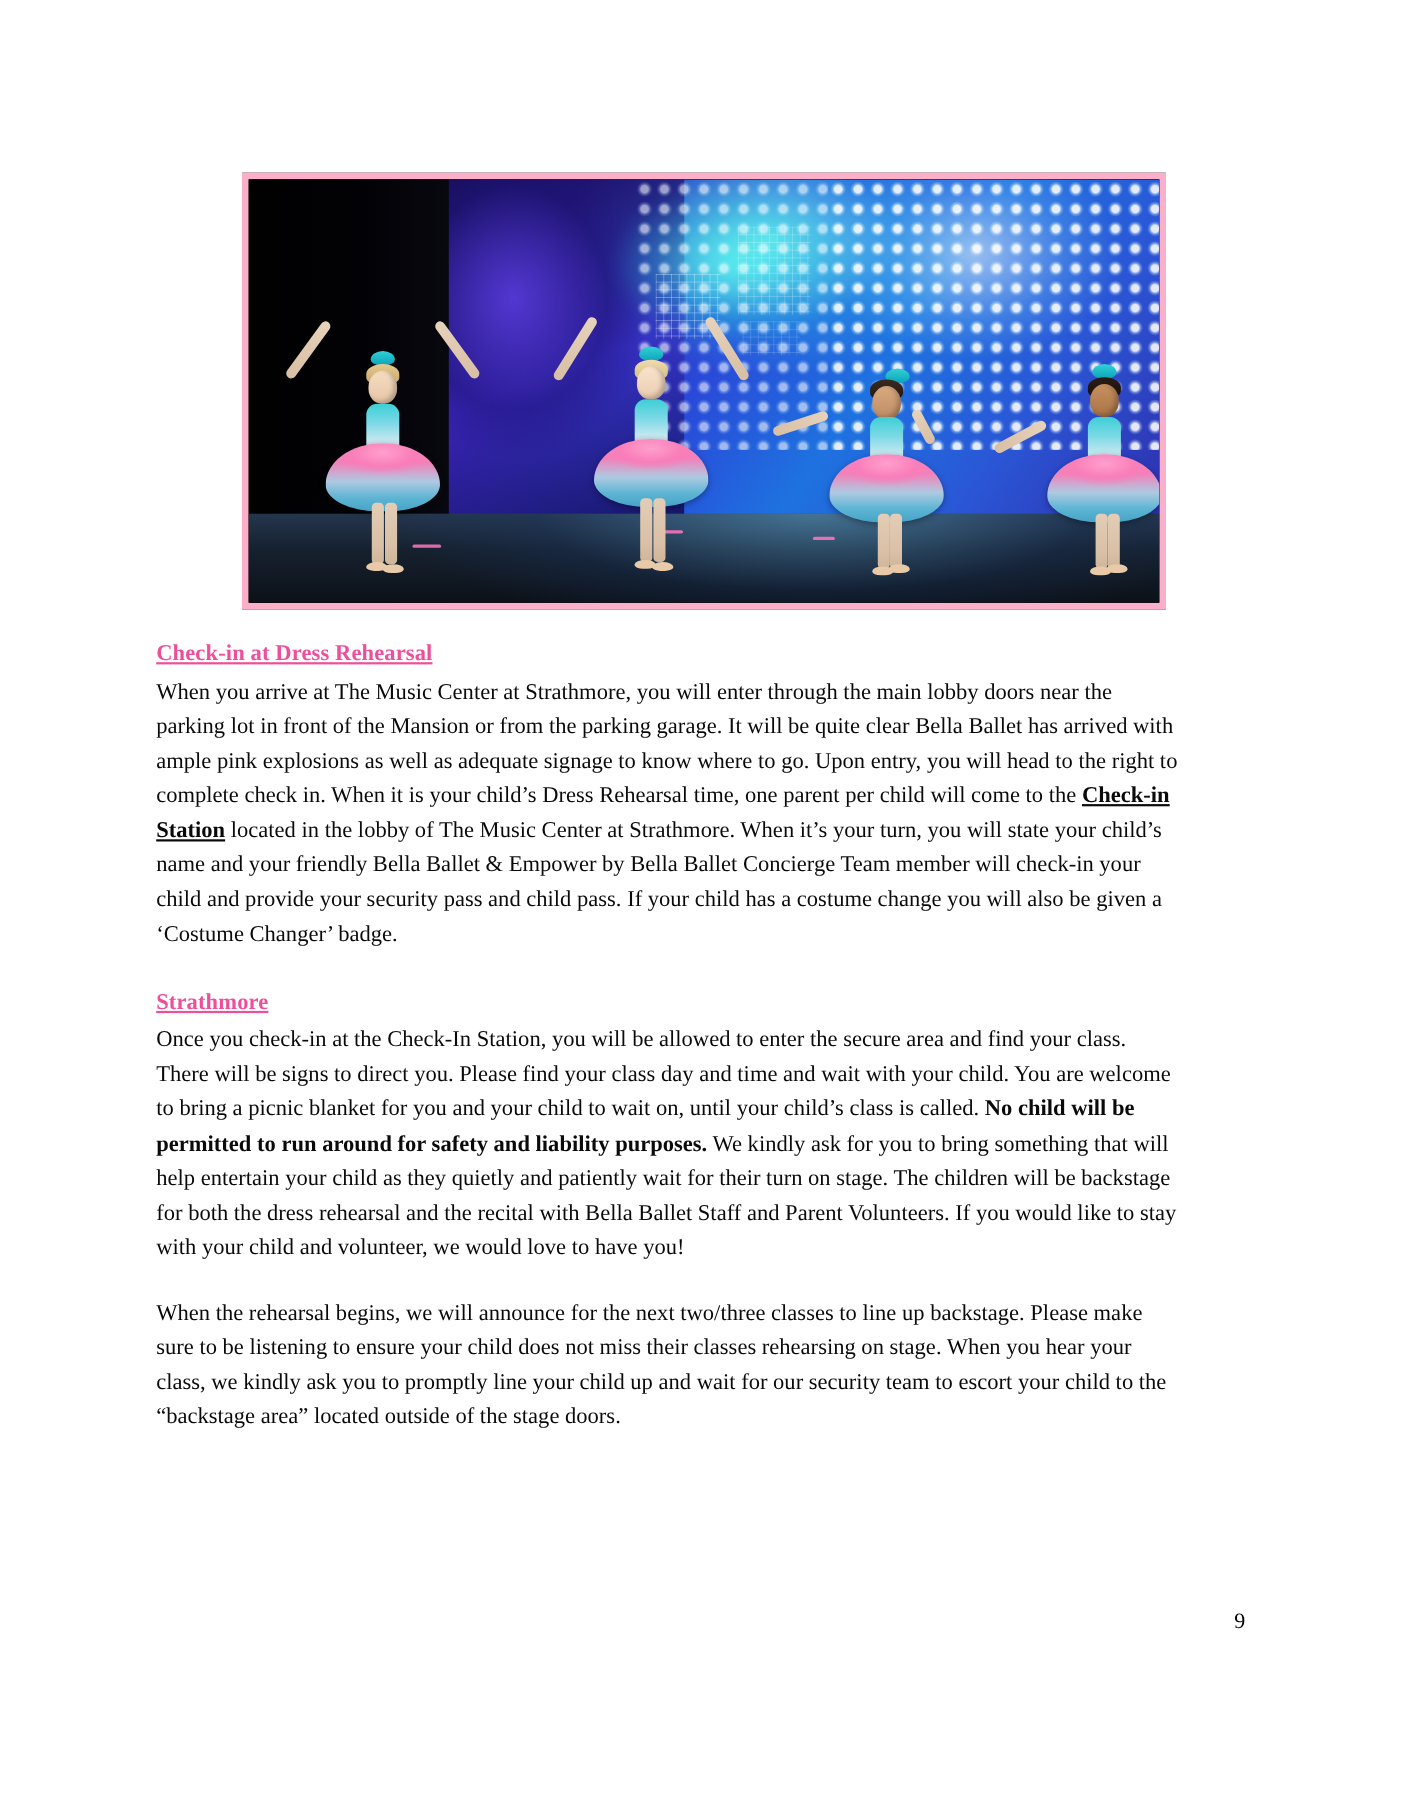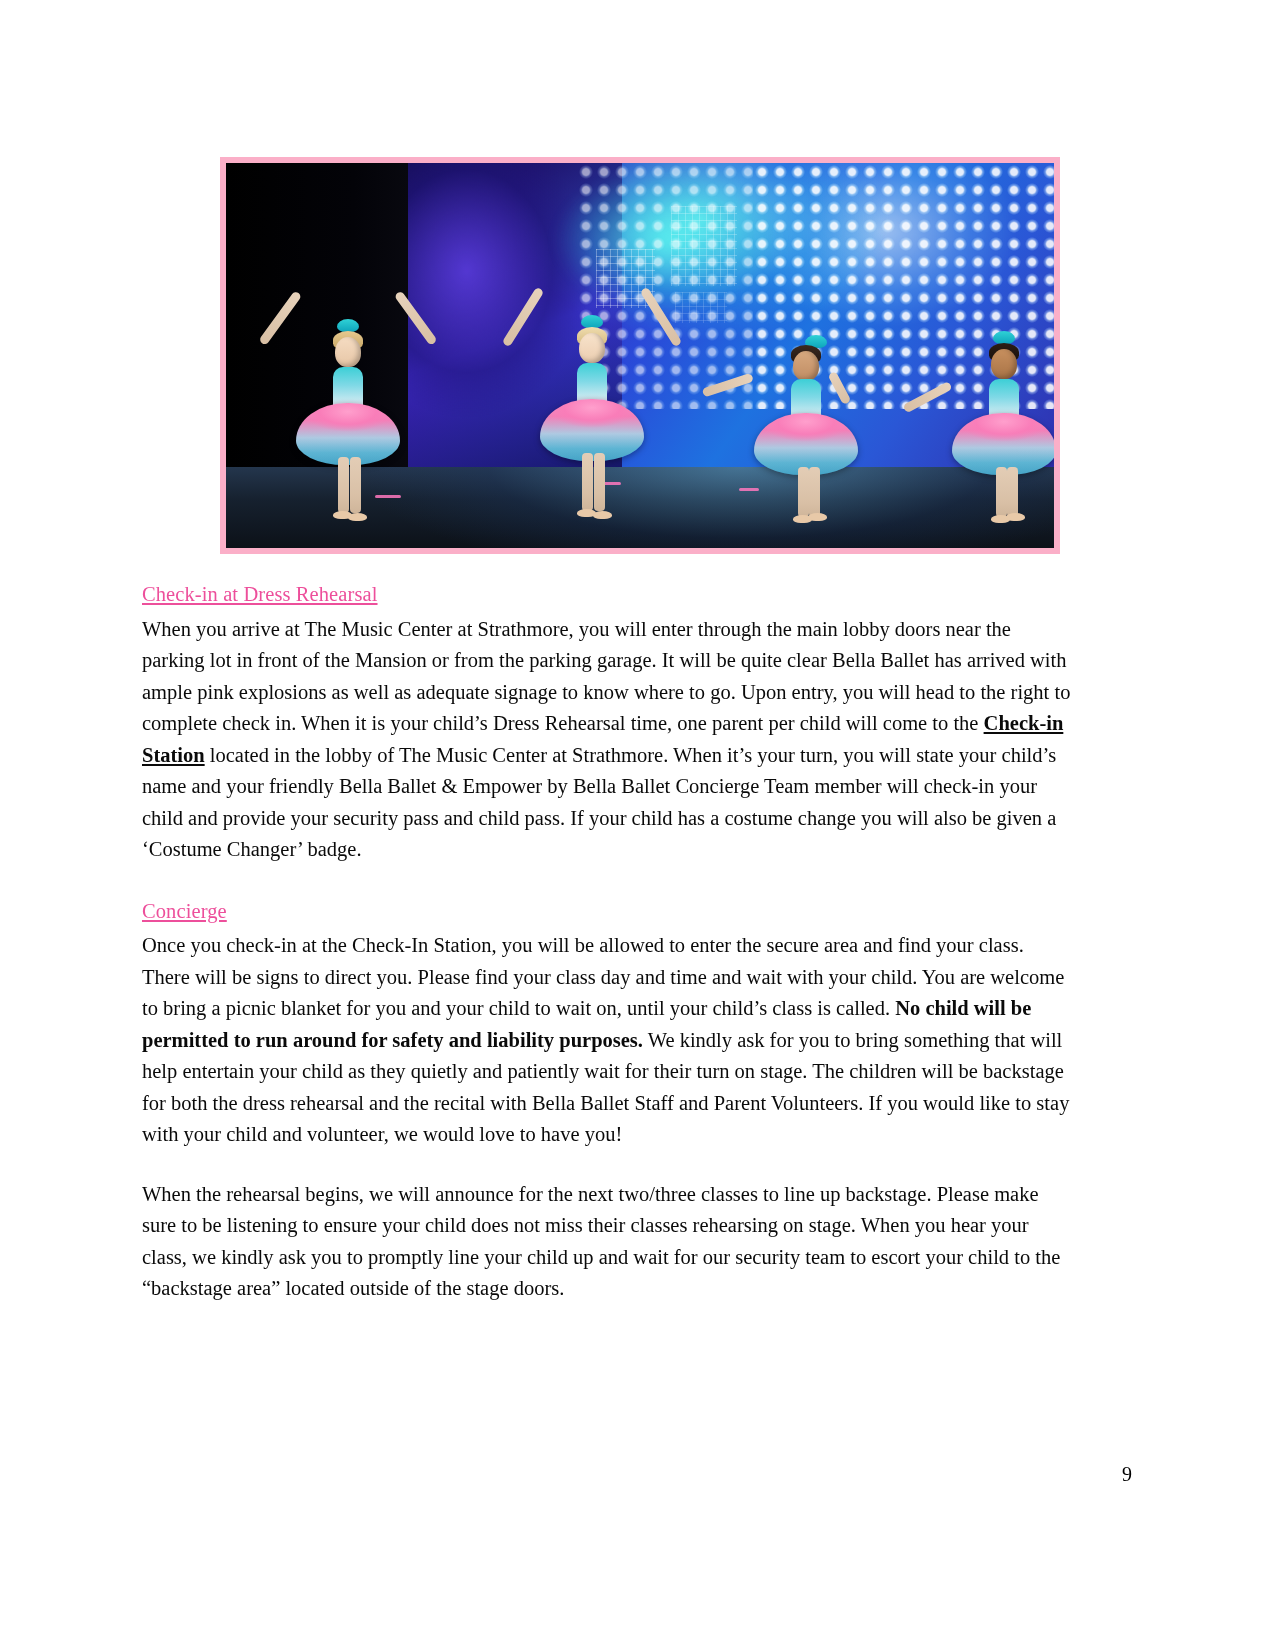--- a/index.html
+++ b/index.html
@@ -169,21 +169,21 @@
 
   
   .content {
     position: absolute;
     left: 142px;
     top: 580px;
     width: 930px;
   }
   h2.section-heading {
     font-size: 20.5px;
-    font-weight: normal;
+    font-weight: bold;
     color: #ed4f9b;
     text-decoration: underline;
     margin: 0 0 4px 0;
     line-height: 1.45;
     letter-spacing: 0.1px;
   }
   h2.section-heading.second {
     margin-top: 0;
   }
   p.body {
@@ -293,21 +293,21 @@
   <div class="content">
 
     <h2 class="section-heading">Check-in at Dress Rehearsal</h2>
 
     <p class="body">
       <span>When you arrive at The Music Center at Strathmore, you will enter through the main lobby doors near the parking lot in front of the Mansion or from the parking garage. It will be quite clear Bella Ballet has arrived with ample pink explosions as well as adequate signage to know where to go. Upon entry, you will head to the right to complete check in. When it is your child’s Dress Rehearsal time, one parent per child will come to the </span><u class="bu">Check-in Station</u><span> located in the lobby of The Music Center at Strathmore.  When it’s your turn, you will state your child’s name and your friendly Bella Ballet &amp; Empower by Bella Ballet Concierge Team member will check-in your child and provide your security pass and child pass. If your child has a costume change you will also be given a ‘Costume Changer’ badge.</span>
     </p>
 
     <div class="gap"></div>
 
-    <h2 class="section-heading second">Concierge</h2>
+    <h2 class="section-heading second">Strathmore</h2>
 
     <p class="body">
       <span>Once you check-in at the Check-In Station, you will be allowed to enter the secure area and find your class. There will be signs to direct you. Please find your class day and time and wait with your child. You are welcome to bring a picnic blanket for you and your child to wait on, until your child’s class is called. </span><b class="strong">No child will be permitted to run around for safety and liability purposes.</b><span> We kindly ask for you to bring something that will help entertain your child as they quietly and patiently wait for their turn on stage. The children will be backstage for both the dress rehearsal and the recital with Bella Ballet Staff and Parent Volunteers. If you would like to stay with your child and volunteer, we would love to have you!</span>
     </p>
 
     <div class="gap-small"></div>
 
     <p class="body">
       <span>When the rehearsal begins, we will announce for the next two/three classes to line up backstage. Please make sure to be listening to ensure your child does not miss their classes rehearsing on stage. When you hear your class, we kindly ask you to promptly line your child up and wait for our security team to escort your child to the “backstage area” located outside of the stage doors.</span>
     </p>

